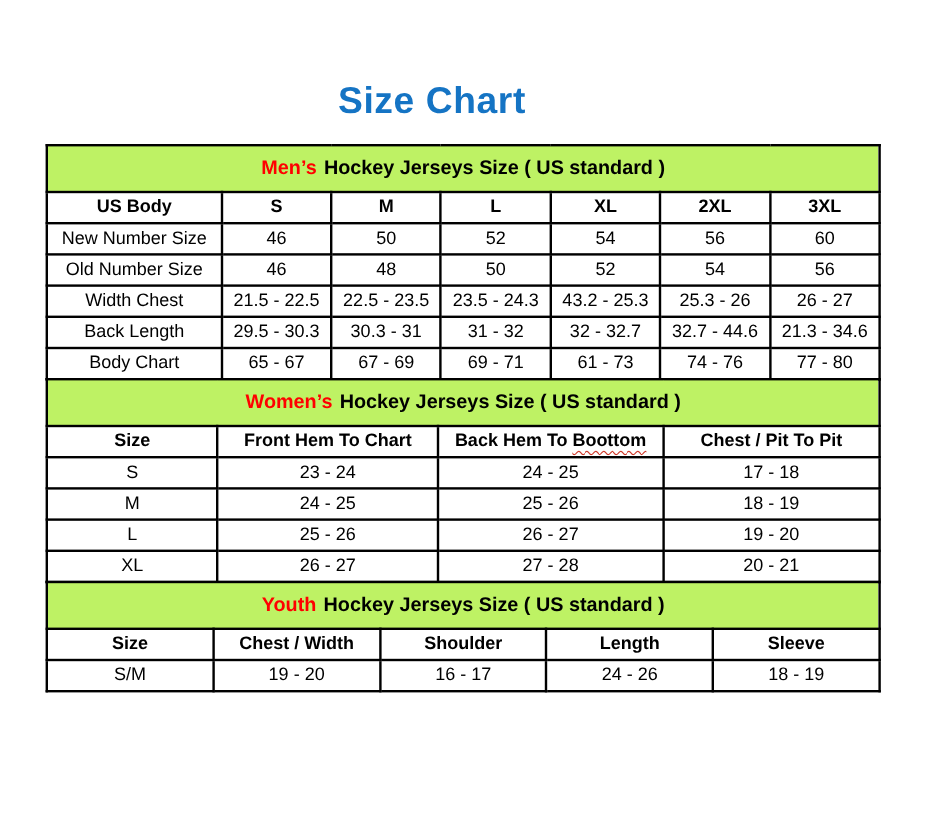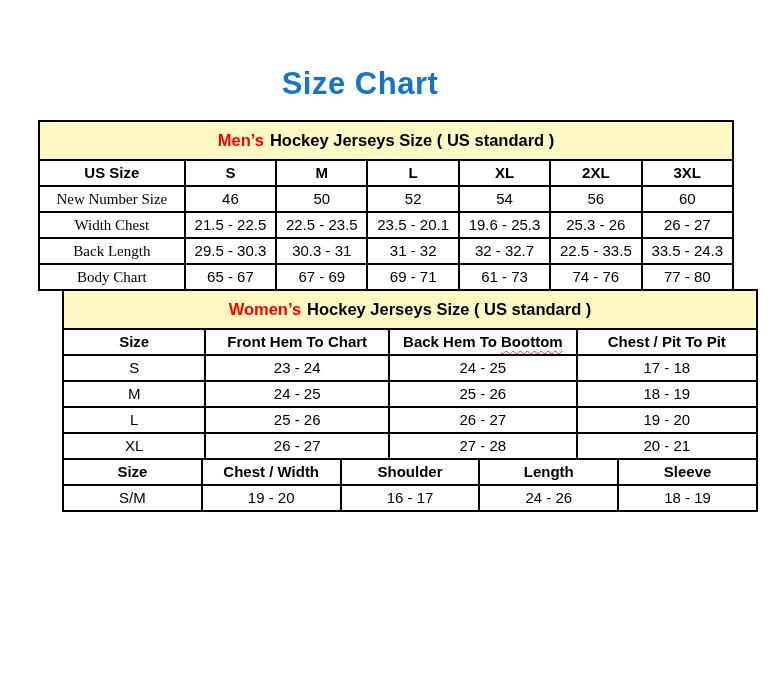--- a/index.html
+++ b/index.html
@@ -25,41 +25,41 @@
     position: absolute;
     left: 38px;
     top: 120px;
     width: 696px;
   }
   table {
     width: 100%;
     border-collapse: collapse;
     table-layout: fixed;
   }
-  table + table { margin-top: -2px; margin-left: 24px; }
+  table + table { margin-top: -2px; }
   th, td {
     border: 2px solid #000000;
     text-align: center;
     vertical-align: middle;
     padding: 0 2px;
     font-size: 15px;
     line-height: 1.1;
     overflow: hidden;
     white-space: nowrap;
   }
   tr.section-row td {
-    background: #fef9c3;
+    background: #bef264;
     height: 39px;
     font-weight: bold;
     font-size: 16.5px;
   }
   .section-accent { color: #FF0000; margin-right: 6px; }
   tr.head-row th { height: 26px; font-weight: bold; }
   tr.data-row td { height: 26px; font-weight: normal; }
-  td.rowlabel-plain { font-weight: normal; font-family: Liberation Serif, serif; }
+  td.rowlabel-plain { font-weight: normal; }
   td.rowlabel-bold { font-weight: bold; }
   .hem-prefix { margin-right: 4px; }
   .squiggle {
     text-decoration: underline;
     text-decoration-style: wavy;
     text-decoration-color: #D03A2B;
     text-decoration-thickness: 1px;
     text-underline-offset: 3px;
   }
 </style>
@@ -80,54 +80,63 @@
           <col style="width:13.166%">
           <col style="width:13.166%">
           <col style="width:13.166%">
           <col style="width:13.17%">
       </colgroup>
       <tbody>
         <tr class="section-row">
           <td colspan="7"><span class="section-accent">Men’s</span><span>Hockey Jerseys Size ( US standard )</span></td>
         </tr>
         <tr class="head-row">
-          <th>US Size</th>
+          <th>US Body</th>
           <th>S</th>
           <th>M</th>
           <th>L</th>
           <th>XL</th>
           <th>2XL</th>
           <th>3XL</th>
         </tr>
         <tr class="data-row">
           <td class="rowlabel-plain">New Number Size</td>
           <td>46</td>
           <td>50</td>
           <td>52</td>
           <td>54</td>
           <td>56</td>
           <td>60</td>
         </tr>
         <tr class="data-row">
+          <td class="rowlabel-plain">Old Number Size</td>
+          <td>46</td>
+          <td>48</td>
+          <td>50</td>
+          <td>52</td>
+          <td>54</td>
+          <td>56</td>
+        </tr>
+        <tr class="data-row">
           <td class="rowlabel-plain">Width Chest</td>
           <td>21.5 - 22.5</td>
           <td>22.5 - 23.5</td>
-          <td>23.5 - 20.1</td>
-          <td>19.6 - 25.3</td>
+          <td>23.5 - 24.3</td>
+          <td>43.2 - 25.3</td>
           <td>25.3 - 26</td>
           <td>26 - 27</td>
         </tr>
         <tr class="data-row">
           <td class="rowlabel-plain">Back Length</td>
           <td>29.5 - 30.3</td>
           <td>30.3 - 31</td>
           <td>31 - 32</td>
           <td>32 - 32.7</td>
-          <td>22.5 - 33.5</td>
-          <td>33.5 - 24.3</td>
+          <td>32.7 - 44.6</td>
+          <td>21.3 - 34.6</td>
         </tr>
         <tr class="data-row">
           <td class="rowlabel-plain">Body Chart</td>
           <td>65 - 67</td>
           <td>67 - 69</td>
           <td>69 - 71</td>
           <td>61 - 73</td>
           <td>74 - 76</td>
           <td>77 - 80</td>
         </tr>
@@ -180,20 +189,23 @@
 
     <table class="youth">
       <colgroup>
         <col style="width:20%">
           <col style="width:20%">
           <col style="width:20%">
           <col style="width:20%">
           <col style="width:20%">
       </colgroup>
       <tbody>
+        <tr class="section-row">
+          <td colspan="5"><span class="section-accent">Youth</span><span>Hockey Jerseys Size ( US standard )</span></td>
+        </tr>
         <tr class="head-row">
           <th>Size</th>
           <th>Chest / Width</th>
           <th>Shoulder</th>
           <th>Length</th>
           <th>Sleeve</th>
         </tr>
         <tr class="data-row">
           <td class="rowlabel-bold">S/M</td>
           <td>19 - 20</td>

